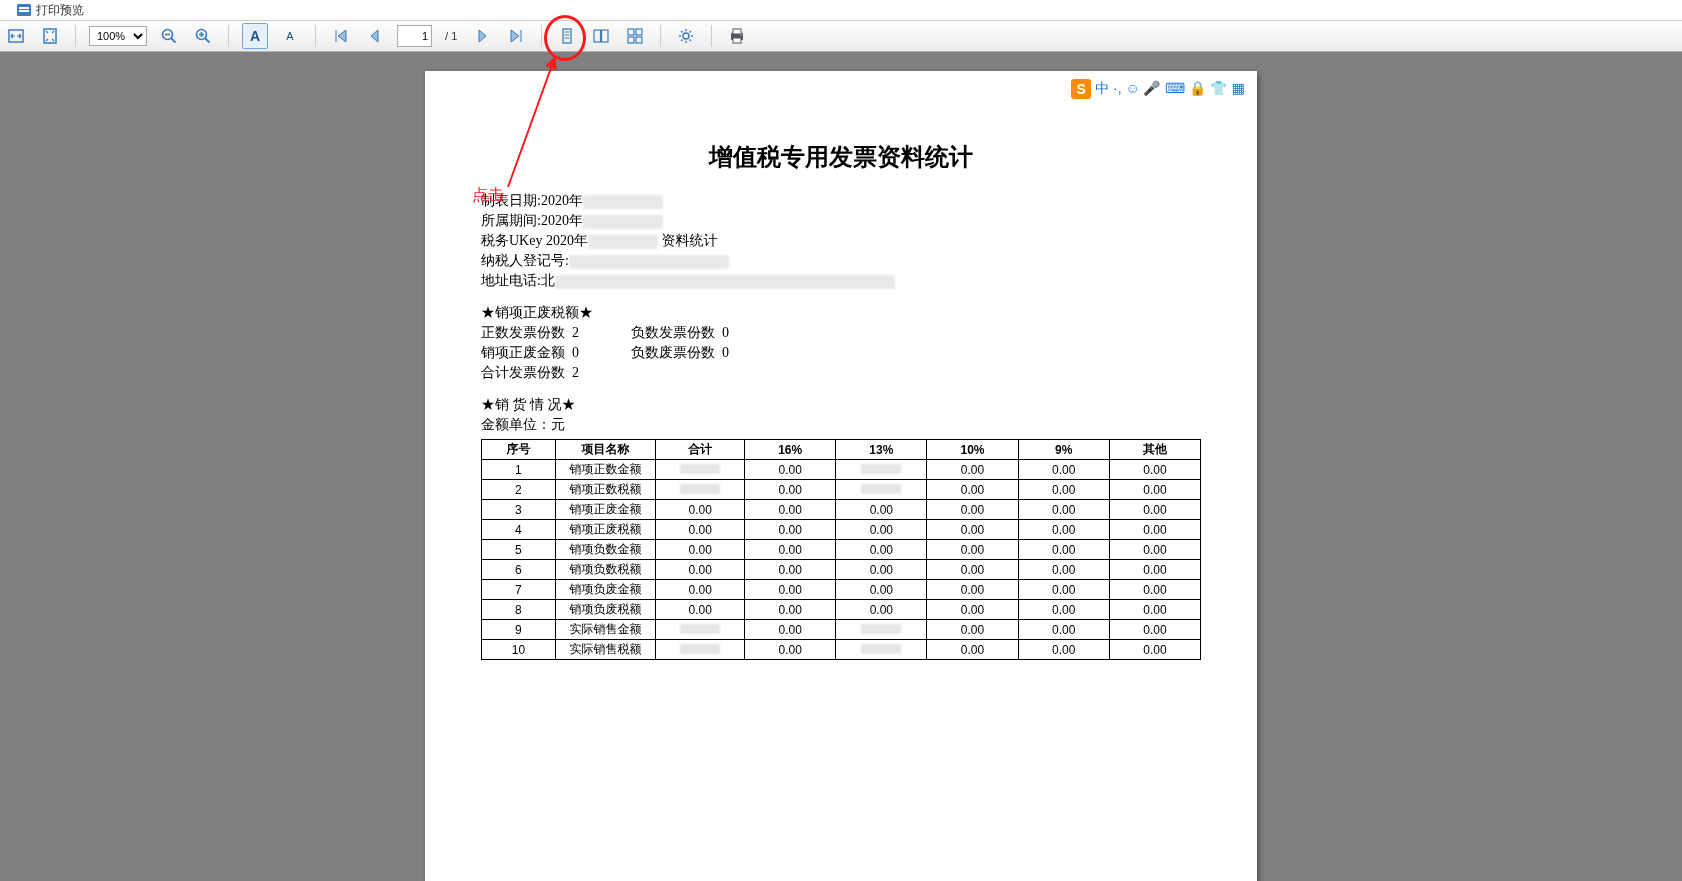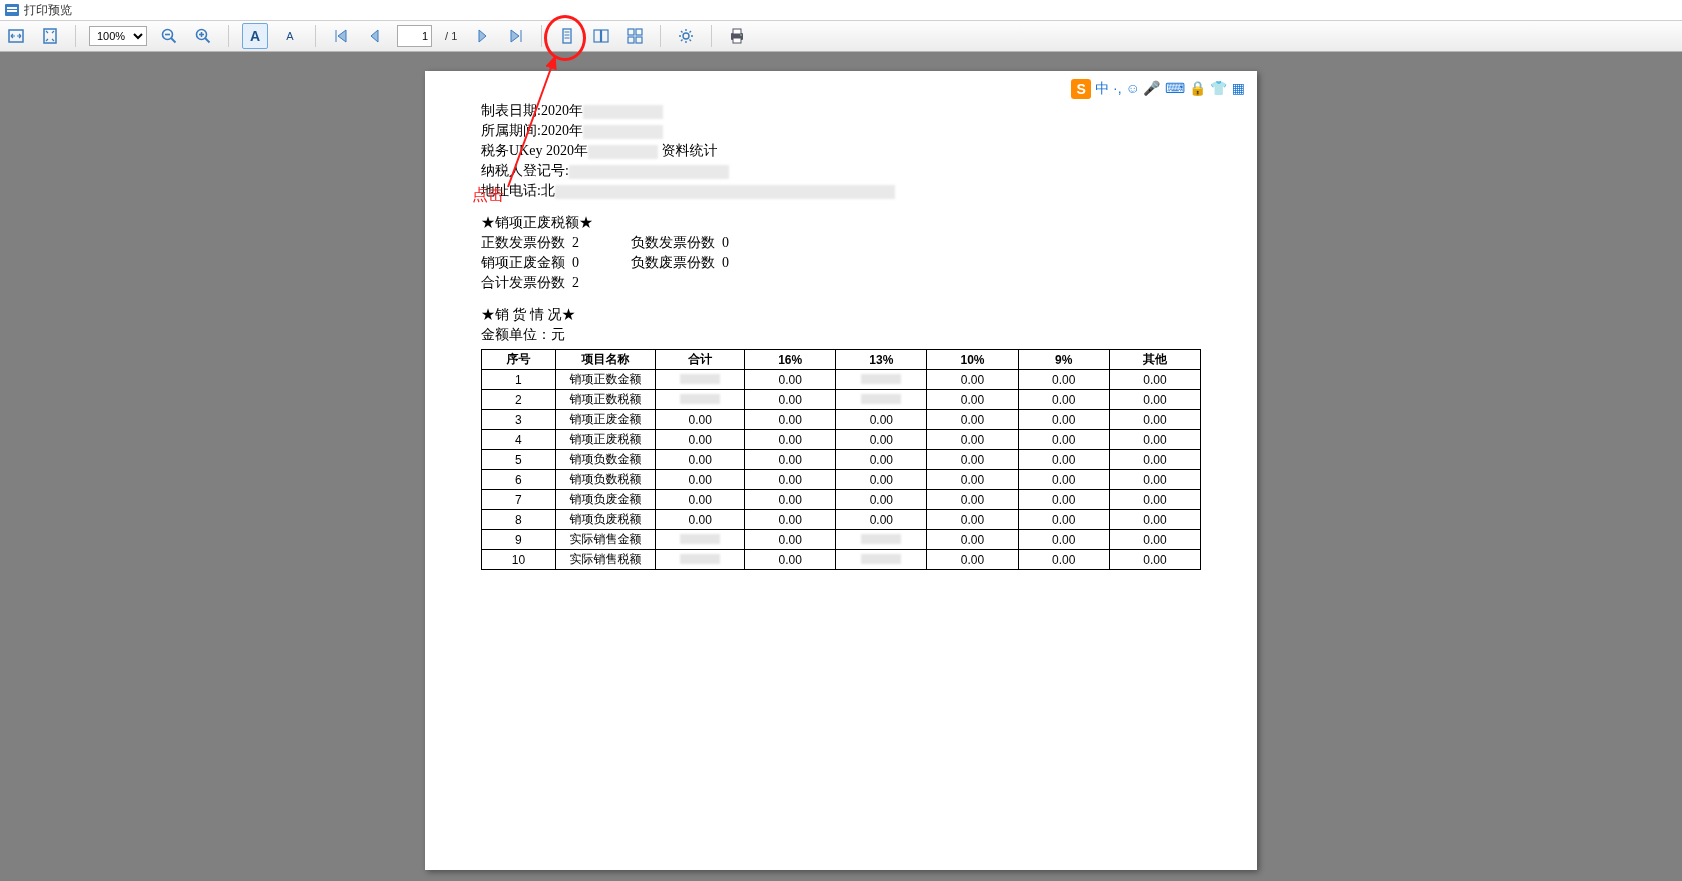--- a/index.html
+++ b/index.html
@@ -12,21 +12,21 @@
     overflow: hidden;
   }
   .titlebar {
     height: 20px;
     background: #fff;
     border-bottom: 1px solid #d0d0d0;
     display: flex;
     align-items: center;
     font-size: 12px;
     color: #333;
-    padding-left: 4px;
+    padding-left: 16px;
     position: relative;
     z-index: 2;
   }
   .titlebar .app-icon {
     width: 16px;
     height: 16px;
     margin-right: 4px;
     display: inline-flex;
     align-items: center;
     justify-content: center;
@@ -330,20 +330,21 @@
   <line x1="8" y1="135" x2="55" y2="5" stroke="#ff1a1a" stroke-width="2" marker-end="url(#ah)"></line>
 </svg>
 
 <div class="content-area">
   <div class="page">
     <div class="ime-bar">
       <span class="ime-s">S</span>
       <span>中 ·, ☺ 🎤 ⌨ 🔒 👕 ▦</span>
     </div>
 
+    <div class="doc-title">增值税专用发票资料统计</div>
 
     <div class="info-block">
       <div class="info-row"><span>制表日期:</span><span>2020年</span><span class="redact" style="width:80px;"></span></div>
       <div class="info-row"><span>所属期间:</span><span>2020年</span><span class="redact" style="width:80px;"></span></div>
       <div class="info-row"><span>税务UKey</span> <span>2020年</span><span class="redact" style="width:70px;"></span> <span>资料统计</span></div>
       <div class="info-row"><span>纳税人登记号:</span><span class="redact" style="width:160px;"></span></div>
       <div class="info-row"><span>地址电话:</span><span>北</span><span class="redact" style="width:340px;"></span></div>
     </div>
 
     <div class="sec-title section">★销项正废税额★</div>

